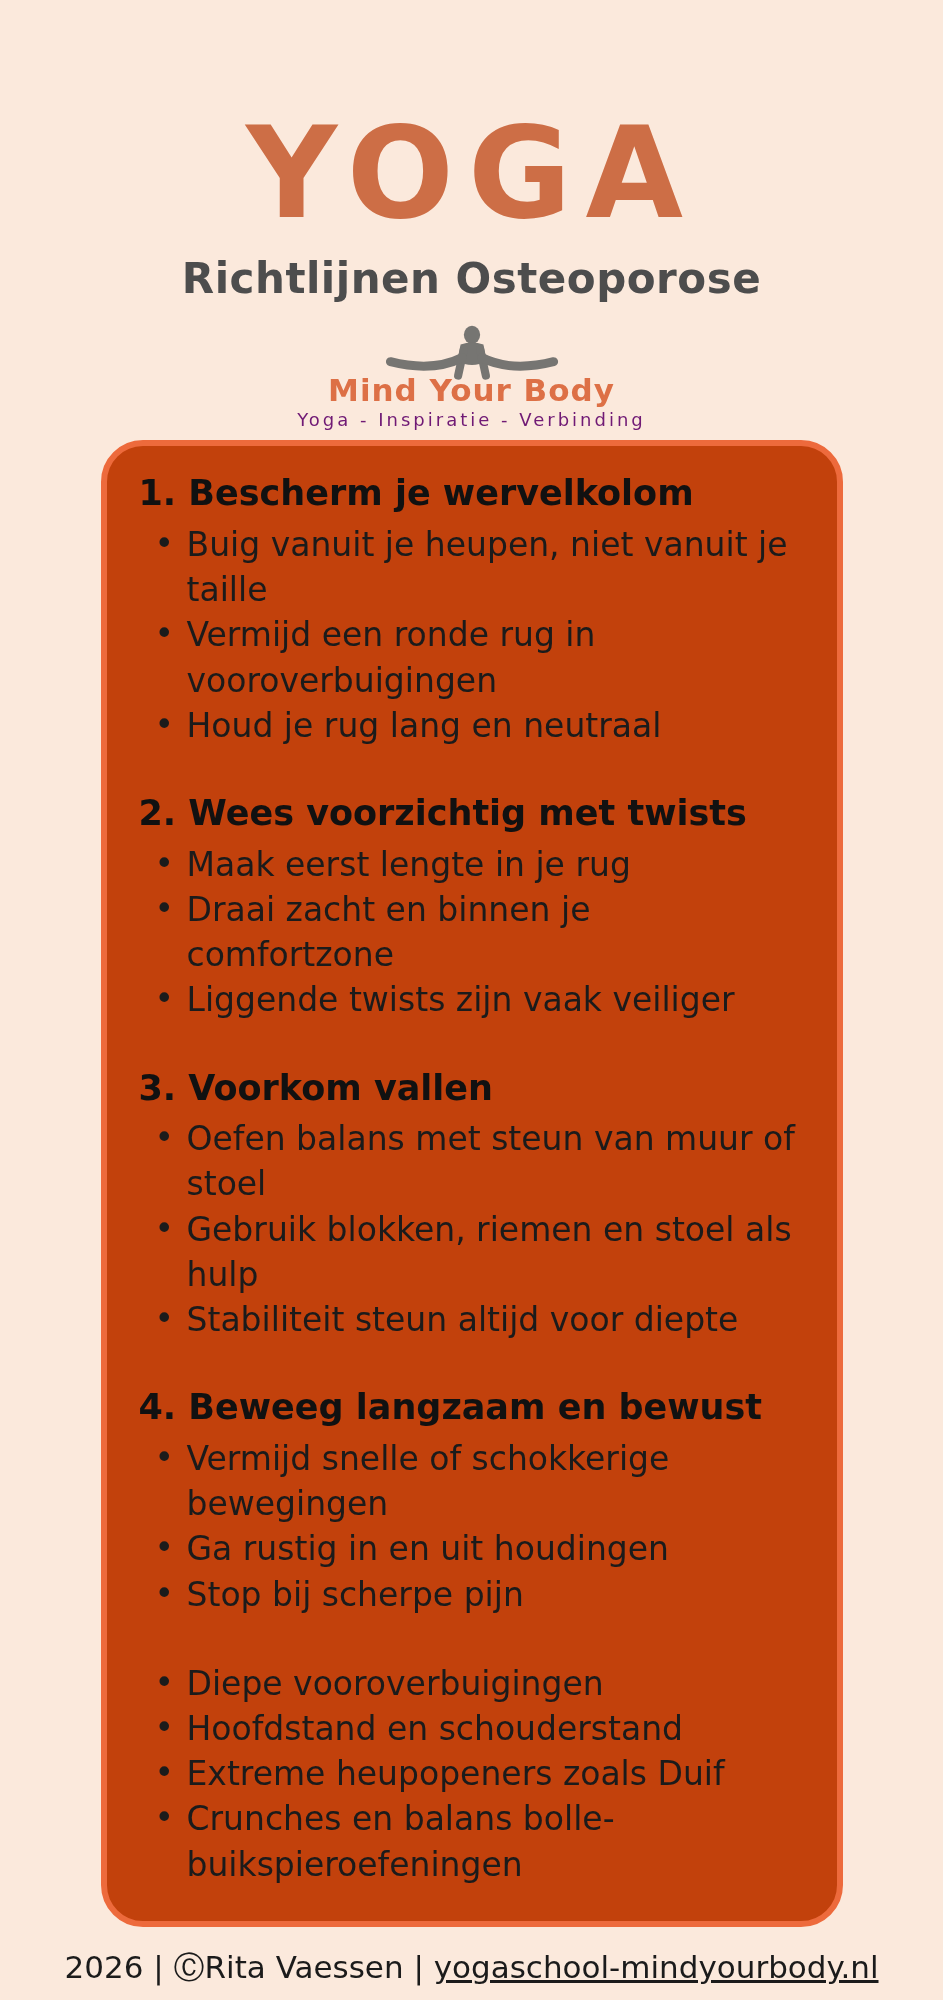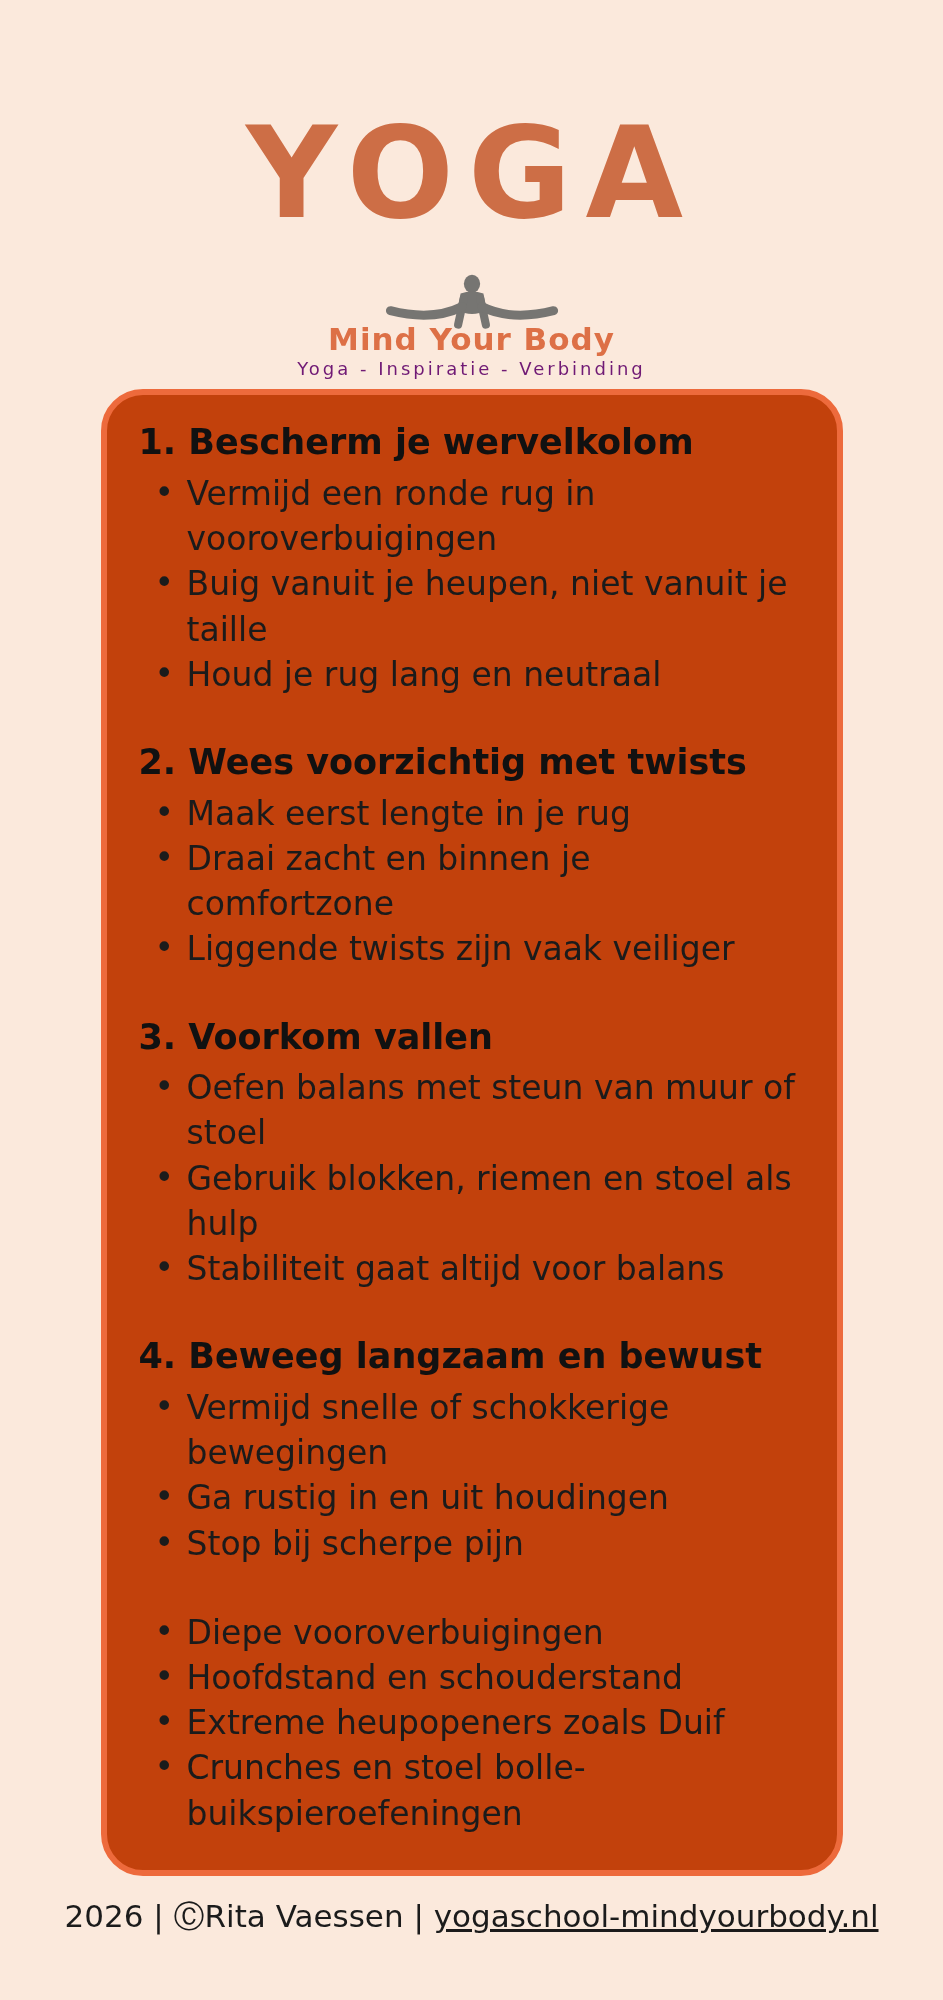--- a/index.html
+++ b/index.html
@@ -101,20 +101,21 @@
     text-decoration: underline;
     cursor: pointer;
   }
 </style>
 </head>
 <body>
 
 <div class="page">
 
   <h1 class="yoga-title">YOGA</h1>
+  <h2 class="subtitle">Richtlijnen Osteoporose</h2>
 
   <div class="logo">
     <svg class="logo-figure" viewBox="0 0 220 76" width="200" height="70" aria-hidden="true">
       <g fill="#767572">
         <ellipse cx="110" cy="12" rx="10" ry="11"></ellipse>
         <path d="M96 24 Q110 19 124 24 L128 44 Q110 54 92 44 Z"></path>
       </g>
       <g stroke="#767572" fill="none" stroke-linecap="round">
         <path d="M100 30 L93 62" stroke-width="10"></path>
         <path d="M120 30 L127 62" stroke-width="10"></path>
@@ -124,55 +125,55 @@
     </svg>
     <div class="logo-name">Mind Your Body</div>
     <div class="logo-tagline">Yoga - Inspiratie - Verbinding</div>
   </div>
 
   <div class="guidelines-box">
 
   <section class="sec">
         <h3 class="sec-heading">1. Bescherm je wervelkolom</h3>
         <ul class="sec-list">
+          <li class="sec-item">Buig vanuit je heupen, niet vanuit je taille</li>
           <li class="sec-item">Vermijd een ronde rug in vooroverbuigingen</li>
-          <li class="sec-item">Buig vanuit je heupen, niet vanuit je taille</li>
           <li class="sec-item">Houd je rug lang en neutraal</li>
         </ul>
       </section>
       <section class="sec">
         <h3 class="sec-heading">2. Wees voorzichtig met twists</h3>
         <ul class="sec-list">
           <li class="sec-item">Maak eerst lengte in je rug</li>
           <li class="sec-item">Draai zacht en binnen je comfortzone</li>
           <li class="sec-item">Liggende twists zijn vaak veiliger</li>
         </ul>
       </section>
       <section class="sec">
         <h3 class="sec-heading">3. Voorkom vallen</h3>
         <ul class="sec-list">
           <li class="sec-item">Oefen balans met steun van muur of stoel</li>
           <li class="sec-item">Gebruik blokken, riemen en stoel als hulp</li>
-          <li class="sec-item">Stabiliteit gaat altijd voor balans</li>
+          <li class="sec-item">Stabiliteit steun altijd voor diepte</li>
         </ul>
       </section>
       <section class="sec">
         <h3 class="sec-heading">4. Beweeg langzaam en bewust</h3>
         <ul class="sec-list">
           <li class="sec-item">Vermijd snelle of schokkerige bewegingen</li>
           <li class="sec-item">Ga rustig in en uit houdingen</li>
           <li class="sec-item">Stop bij scherpe pijn</li>
         </ul>
       </section>
       <section class="sec">
         <ul class="sec-list">
           <li class="sec-item">Diepe vooroverbuigingen</li>
           <li class="sec-item">Hoofdstand en schouderstand</li>
           <li class="sec-item">Extreme heupopeners zoals Duif</li>
-          <li class="sec-item">Crunches en stoel bolle-buikspieroefeningen</li>
+          <li class="sec-item">Crunches en balans bolle-buikspieroefeningen</li>
         </ul>
       </section>
     </div>
 
   <div class="footer">
     <span>2026 | ⒸRita Vaessen | </span><span class="site-link">yogaschool-mindyourbody.nl</span>
   </div>
 
 </div>
 

